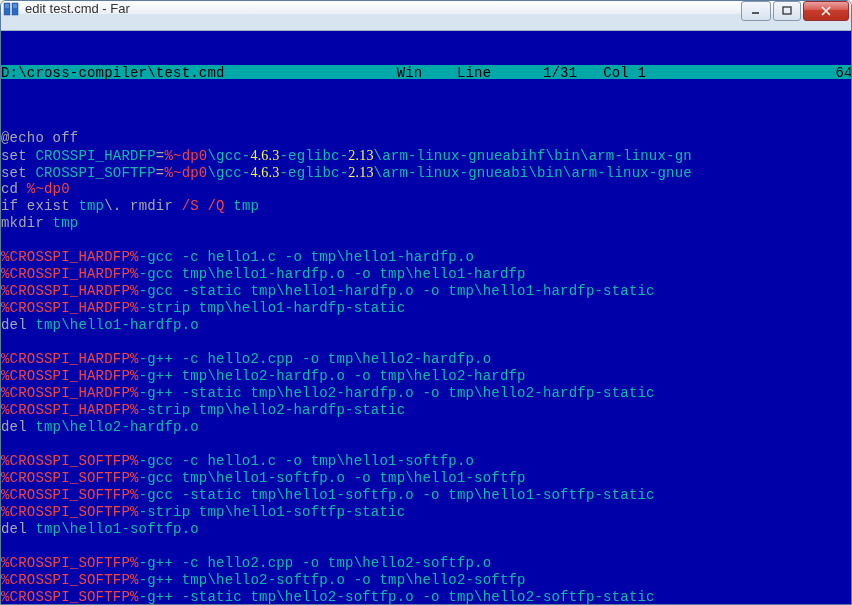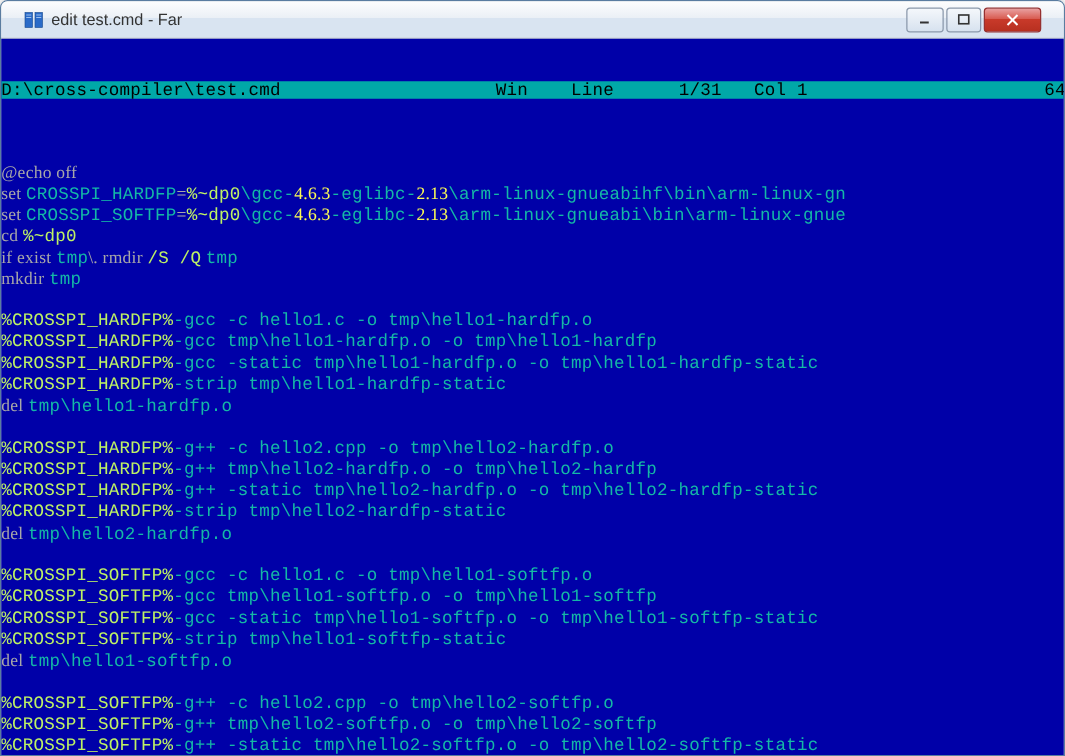--- a/index.html
+++ b/index.html
@@ -11,22 +11,22 @@
     border: 1px solid #5a7ca0;
     border-radius: 6px 6px 0 0;
     display: flex; flex-direction: column;
     box-shadow: 0 0 6px rgba(0,0,0,0.3);
   }
   
   .titlebar {
     height: 30px;
     background: linear-gradient(to bottom, #fdfdfe 0%, #ebf0f6 45%, #d9e4f1 46%, #d9e4f1 100%);
     border-radius: 5px 5px 0 0;
-    display: flex; align-items: center;
-    padding: 0 18px;
+    display: flex; align-items: flex-start;
+    padding: 0 2px;
     border-bottom: 1px solid #a0b0c0;
   }
   .titlebar .icon {
     width: 16px; height: 16px; margin-right: 6px;
     display: flex; align-items: center; justify-content: center;
     font-size: 10px; color: #2a60a0;
   }
   .titlebar .title { font-size: 13px; color: #333; flex: 1; }
   .winbtns { display: flex; gap: 2px; }
   .winbtn {
@@ -56,23 +56,23 @@
     white-space: pre;
   }
   .statusbar, .bottombar {
     background: #00a8a8; color: #000;
     height: 14px; line-height: 17px;
     white-space: pre;
   }
   .content { padding: 0; }
   .line { height: 17px; line-height: 17px; }
   
-  .c-gray    { color: #a8a8a8; font-family: Liberation Serif, serif; }
+  .c-gray    { color: #a8a8a8; }
   .c-cyan    { color: #14b8a6; }
-  .c-lcyan   { color: #bef264; }
+  .c-lcyan   { color: #ef4444; }
   .c-yellow  { color: #fcfc54; font-family: Liberation Serif, serif; }
 </style>
 </head>
 <body>
 
 <div class="window">
   <div class="titlebar">
     <div class="icon">
       <svg width="16" height="16" viewBox="0 0 16 16">
         <rect x="1" y="2" width="6" height="12" fill="#2a6ac8" stroke="#184b90" stroke-width="0.5"></rect>

